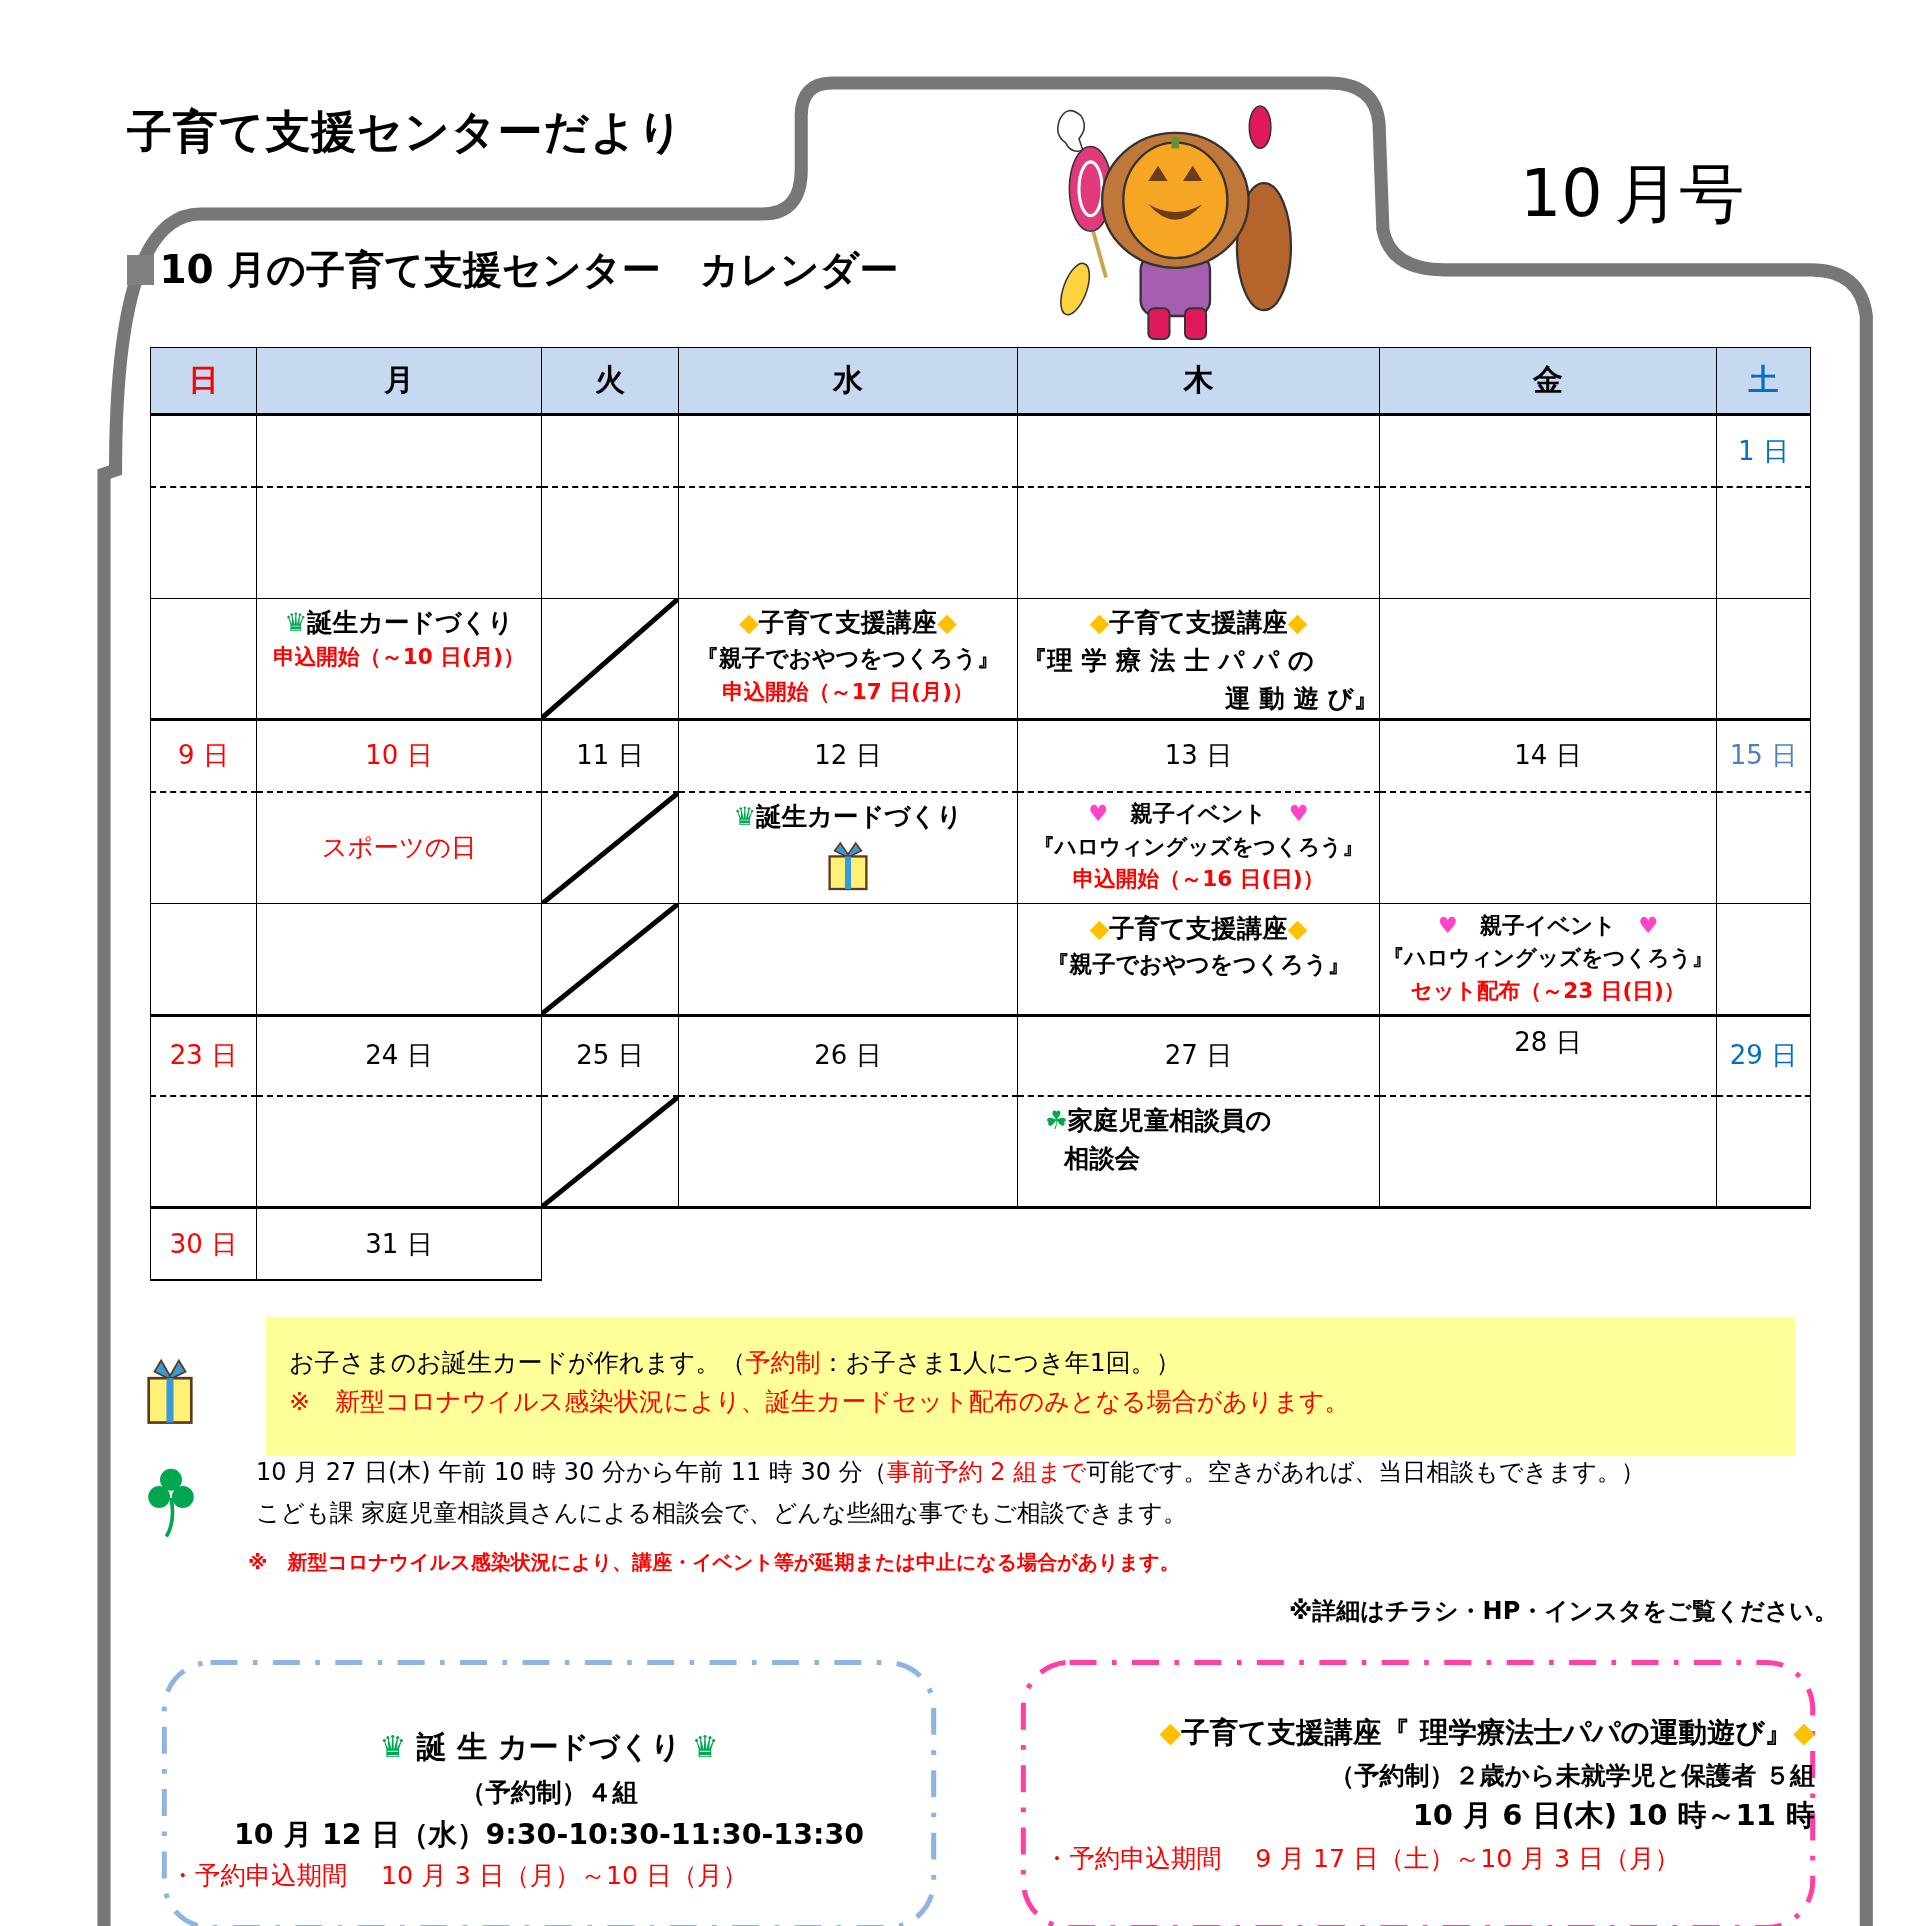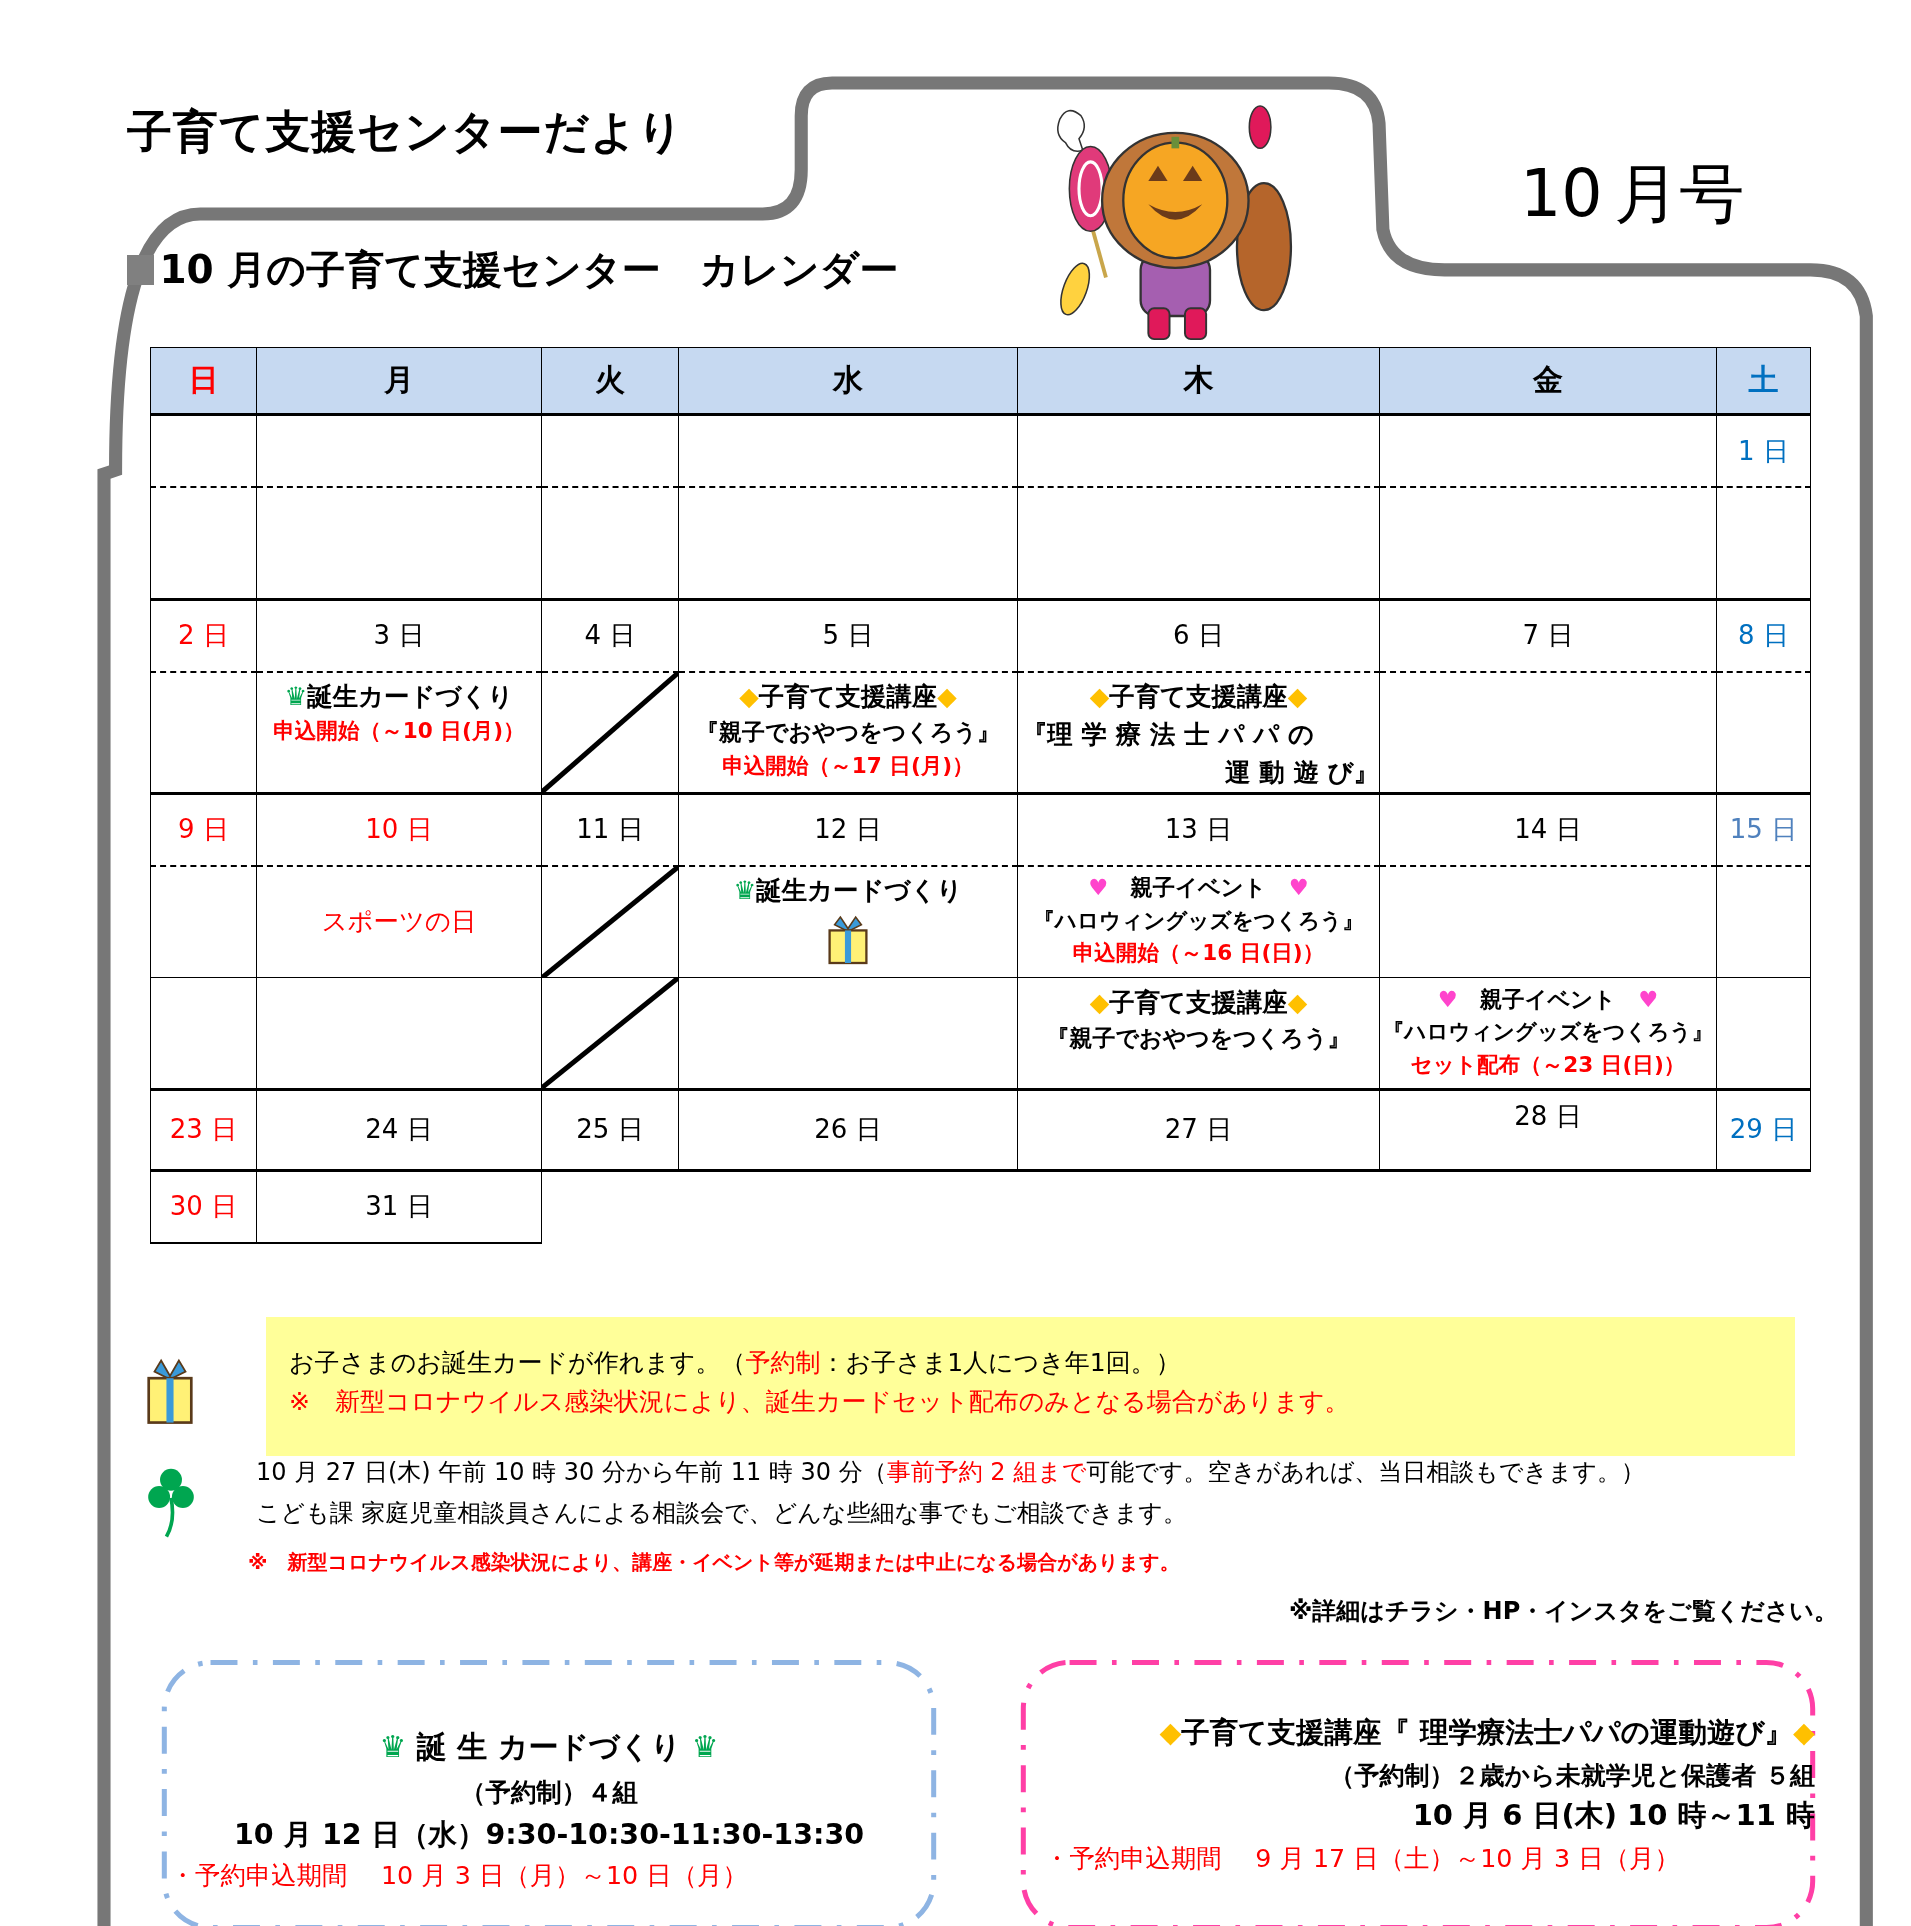--- a/index.html
+++ b/index.html
@@ -135,29 +135,20 @@
     <td class="daybody"></td>
         <td class="daybody"></td>
         <td class="daybody"></td>
         <td class="daybody"></td>
         <td class="daybody"></td>
         <td class="daybody"></td>
         <td class="daybody"></td>
   </tr>
 
   <tr>
-    <td class="daynum sun">2 日</td>
-    <td class="daynum">3 日</td>
-    <td class="daynum">4 日</td>
-    <td class="daynum">5 日</td>
-    <td class="daynum">6 日</td>
-    <td class="daynum">7 日</td>
-    <td class="daynum sat">8 日</td>
-  </tr>
-  <tr>
     <td class="daybody"></td>
     <td class="daybody">
       <div><span class="ic-crown">♛</span><span>誕生カードづくり</span></div>
       <div class="small-red">申込開始（～10 日(月)）</div>
     </td>
     <td class="daybody">
       <svg class="slash" preserveAspectRatio="none" viewBox="0 0 100 100">
             <line x1="0" y1="100" x2="100" y2="0" vector-effect="non-scaling-stroke"></line>
           </svg>
     </td>
@@ -233,20 +224,36 @@
   </tr>
 
   <tr>
     <td class="daynum sun">23 日</td>
     <td class="daynum">24 日</td>
     <td class="daynum">25 日</td>
     <td class="daynum">26 日</td>
     <td class="daynum">27 日</td>
     <td class="daynum" style="vertical-align:top;padding-top:7.7px">28 日</td>
     <td class="daynum sat">29 日</td>
+  </tr>
+  <tr>
+    <td class="daybody"></td>
+    <td class="daybody"></td>
+    <td class="daybody">
+      <svg class="slash" preserveAspectRatio="none" viewBox="0 0 100 100">
+            <line x1="0" y1="100" x2="100" y2="0" vector-effect="non-scaling-stroke"></line>
+          </svg>
+    </td>
+    <td class="daybody"></td>
+    <td class="daybody" style="text-align:left;padding-left:27px">
+      <div><span class="ic-clover">☘</span><span>家庭児童相談員の</span></div>
+      <div style="padding-left:19px">相談会</div>
+    </td>
+    <td class="daybody"></td>
+    <td class="daybody"></td>
   </tr>
 
   <tr>
     <td class="daynum sun" style="border-bottom:2.3px solid #000">30 日</td>
     <td class="daynum" style="border-bottom:2.3px solid #000">31 日</td>
     <td class="nothing" colspan="5" style="border-top:3.5px solid #000;border-left:1.9px solid #000"></td>
   </tr>
 </tbody>
   </table>
 

